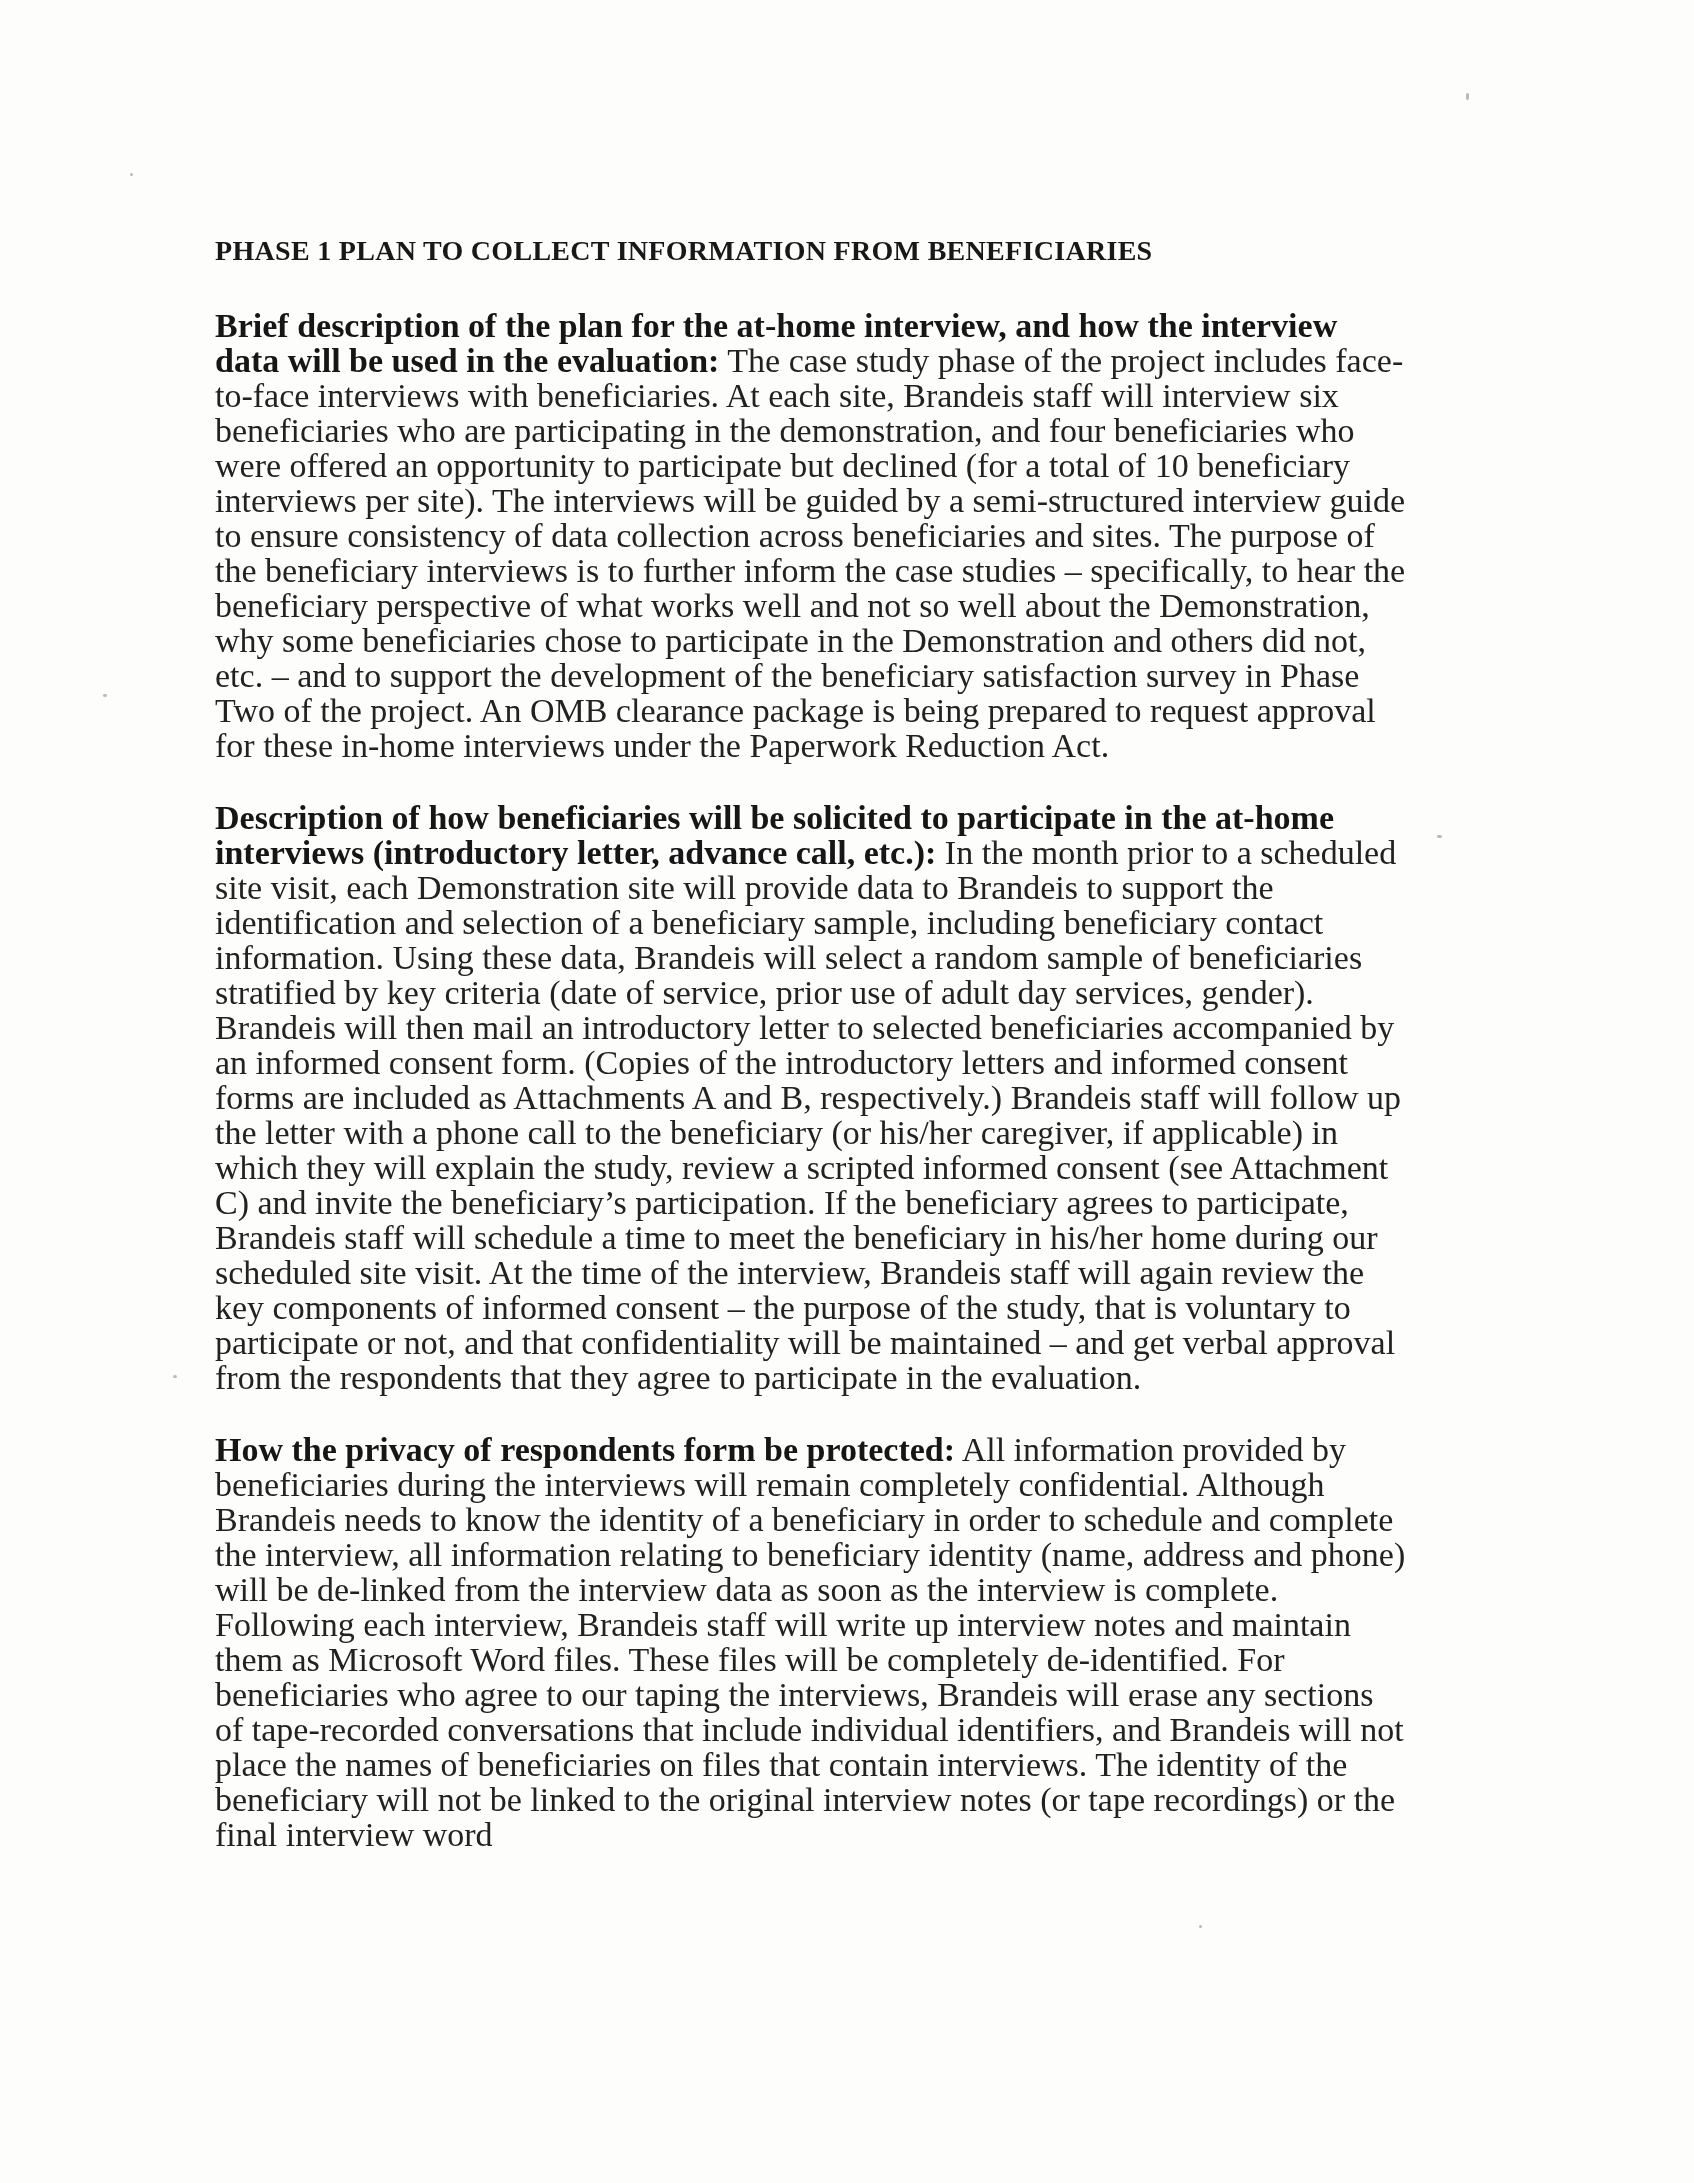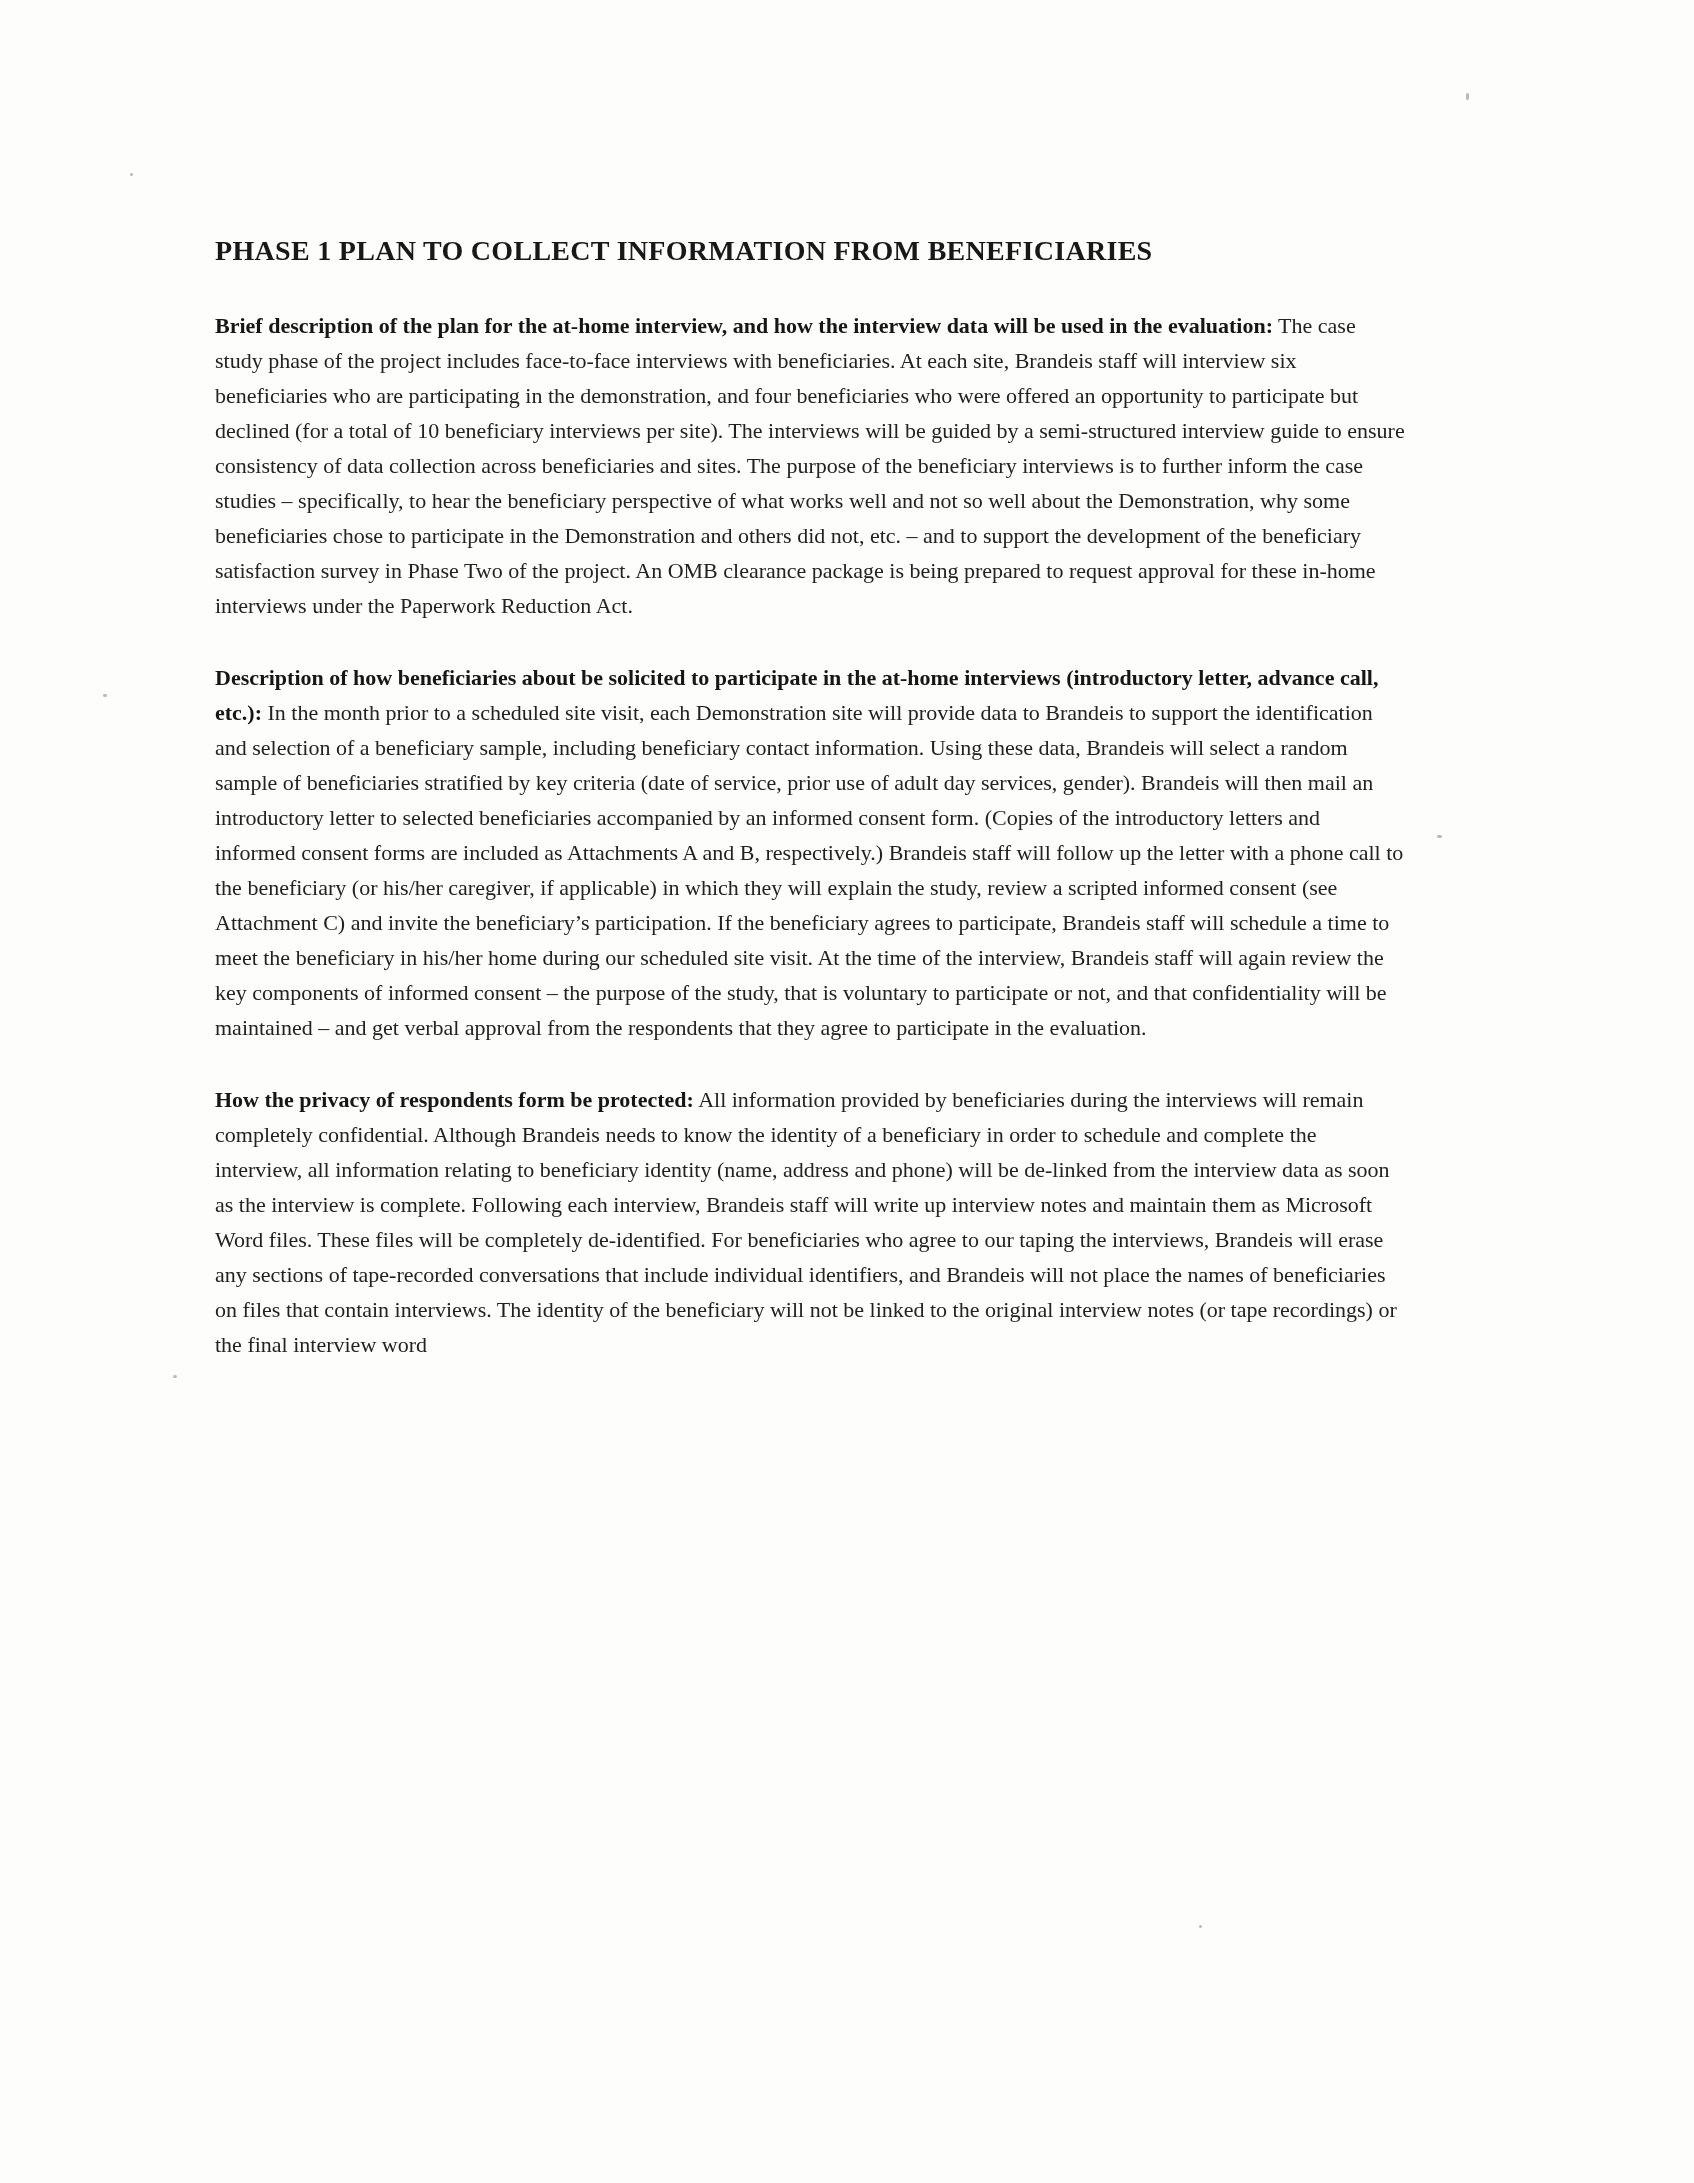--- a/index.html
+++ b/index.html
@@ -30,21 +30,21 @@
     width: 1191px;
   }
   .doc-title {
     font-size: 28px;
     font-weight: bold;
     letter-spacing: 0.3px;
     margin: 0 0 41px 0;
     color: #181818;
   }
   .para {
-    font-size: 22px;
+    font-size: 34px;
     line-height: 35px;
     margin: 0 0 37px 0;
     text-align: left;
     color: #222;
   }
   .para strong {
     color: #161616;
     font-weight: bold;
   }
   
@@ -75,21 +75,21 @@
   <div class="content">
 
     <h1 class="doc-title">PHASE 1 PLAN TO COLLECT INFORMATION FROM BENEFICIARIES</h1>
 
     <p class="para">
       <strong>Brief description of the plan for the at-home interview, and how the interview data will be used in the evaluation:</strong>
       <span>The case study phase of the project includes face-to-face interviews with beneficiaries.  At each site, Brandeis staff will interview six beneficiaries who are participating in the demonstration, and four beneficiaries who were offered an opportunity to participate but declined (for a total of 10 beneficiary interviews per site). The interviews will be guided by a semi-structured interview guide to ensure consistency of data collection across beneficiaries and sites.  The purpose of the beneficiary interviews is to further inform the case studies – specifically, to hear the beneficiary perspective of what works well and not so well about the Demonstration, why some beneficiaries chose to participate in the Demonstration and others did not, etc. – and to support the development of the beneficiary satisfaction survey in Phase Two of the project.  An OMB clearance package is being prepared to request approval for these in-home interviews under the Paperwork Reduction Act.</span>
     </p>
 
     <p class="para">
-      <strong>Description of how beneficiaries about be solicited to participate in the at-home interviews (introductory letter, advance call, etc.):</strong>
+      <strong>Description of how beneficiaries will be solicited to participate in the at-home interviews (introductory letter, advance call, etc.):</strong>
       <span>In the month prior to a scheduled site visit, each Demonstration site will provide data to Brandeis to support the identification and selection of a beneficiary sample, including beneficiary contact information.  Using these data, Brandeis will select a random sample of beneficiaries stratified by key criteria (date of service, prior use of adult day services, gender). Brandeis will then mail an introductory letter to selected beneficiaries accompanied by an informed consent form.  (Copies of the introductory letters and informed consent forms are included as Attachments A and B, respectively.)  Brandeis staff will follow up the letter with a phone call to the beneficiary (or his/her caregiver, if applicable) in which they will explain the study, review a scripted informed consent (see Attachment C) and invite the beneficiary’s participation.  If the beneficiary agrees to participate, Brandeis staff will schedule a time to meet the beneficiary in his/her home during our scheduled site visit.  At the time of the interview, Brandeis staff will again review the key components of informed consent – the purpose of the study, that is voluntary to participate or not, and that confidentiality will be maintained – and get verbal approval from the respondents that they agree to participate in the evaluation.</span>
     </p>
 
     <p class="para">
       <strong>How the privacy of respondents form be protected:</strong>
       <span>All information provided by beneficiaries during the interviews will remain completely confidential.  Although Brandeis needs to know the identity of a beneficiary in order to schedule and complete the interview, all information relating to beneficiary identity (name, address and phone) will be de-linked from the interview data as soon as the interview is complete.  Following each interview, Brandeis staff will write up interview notes and maintain them as Microsoft Word files.  These files will be completely de-identified.  For beneficiaries who agree to our taping the interviews, Brandeis will erase any sections of tape-recorded conversations that include individual identifiers, and Brandeis will not place the names of beneficiaries on files that contain interviews.  The identity of the beneficiary will not be linked to the original interview notes (or tape recordings) or the final interview word</span>
     </p>
 
   </div>
 </div>

